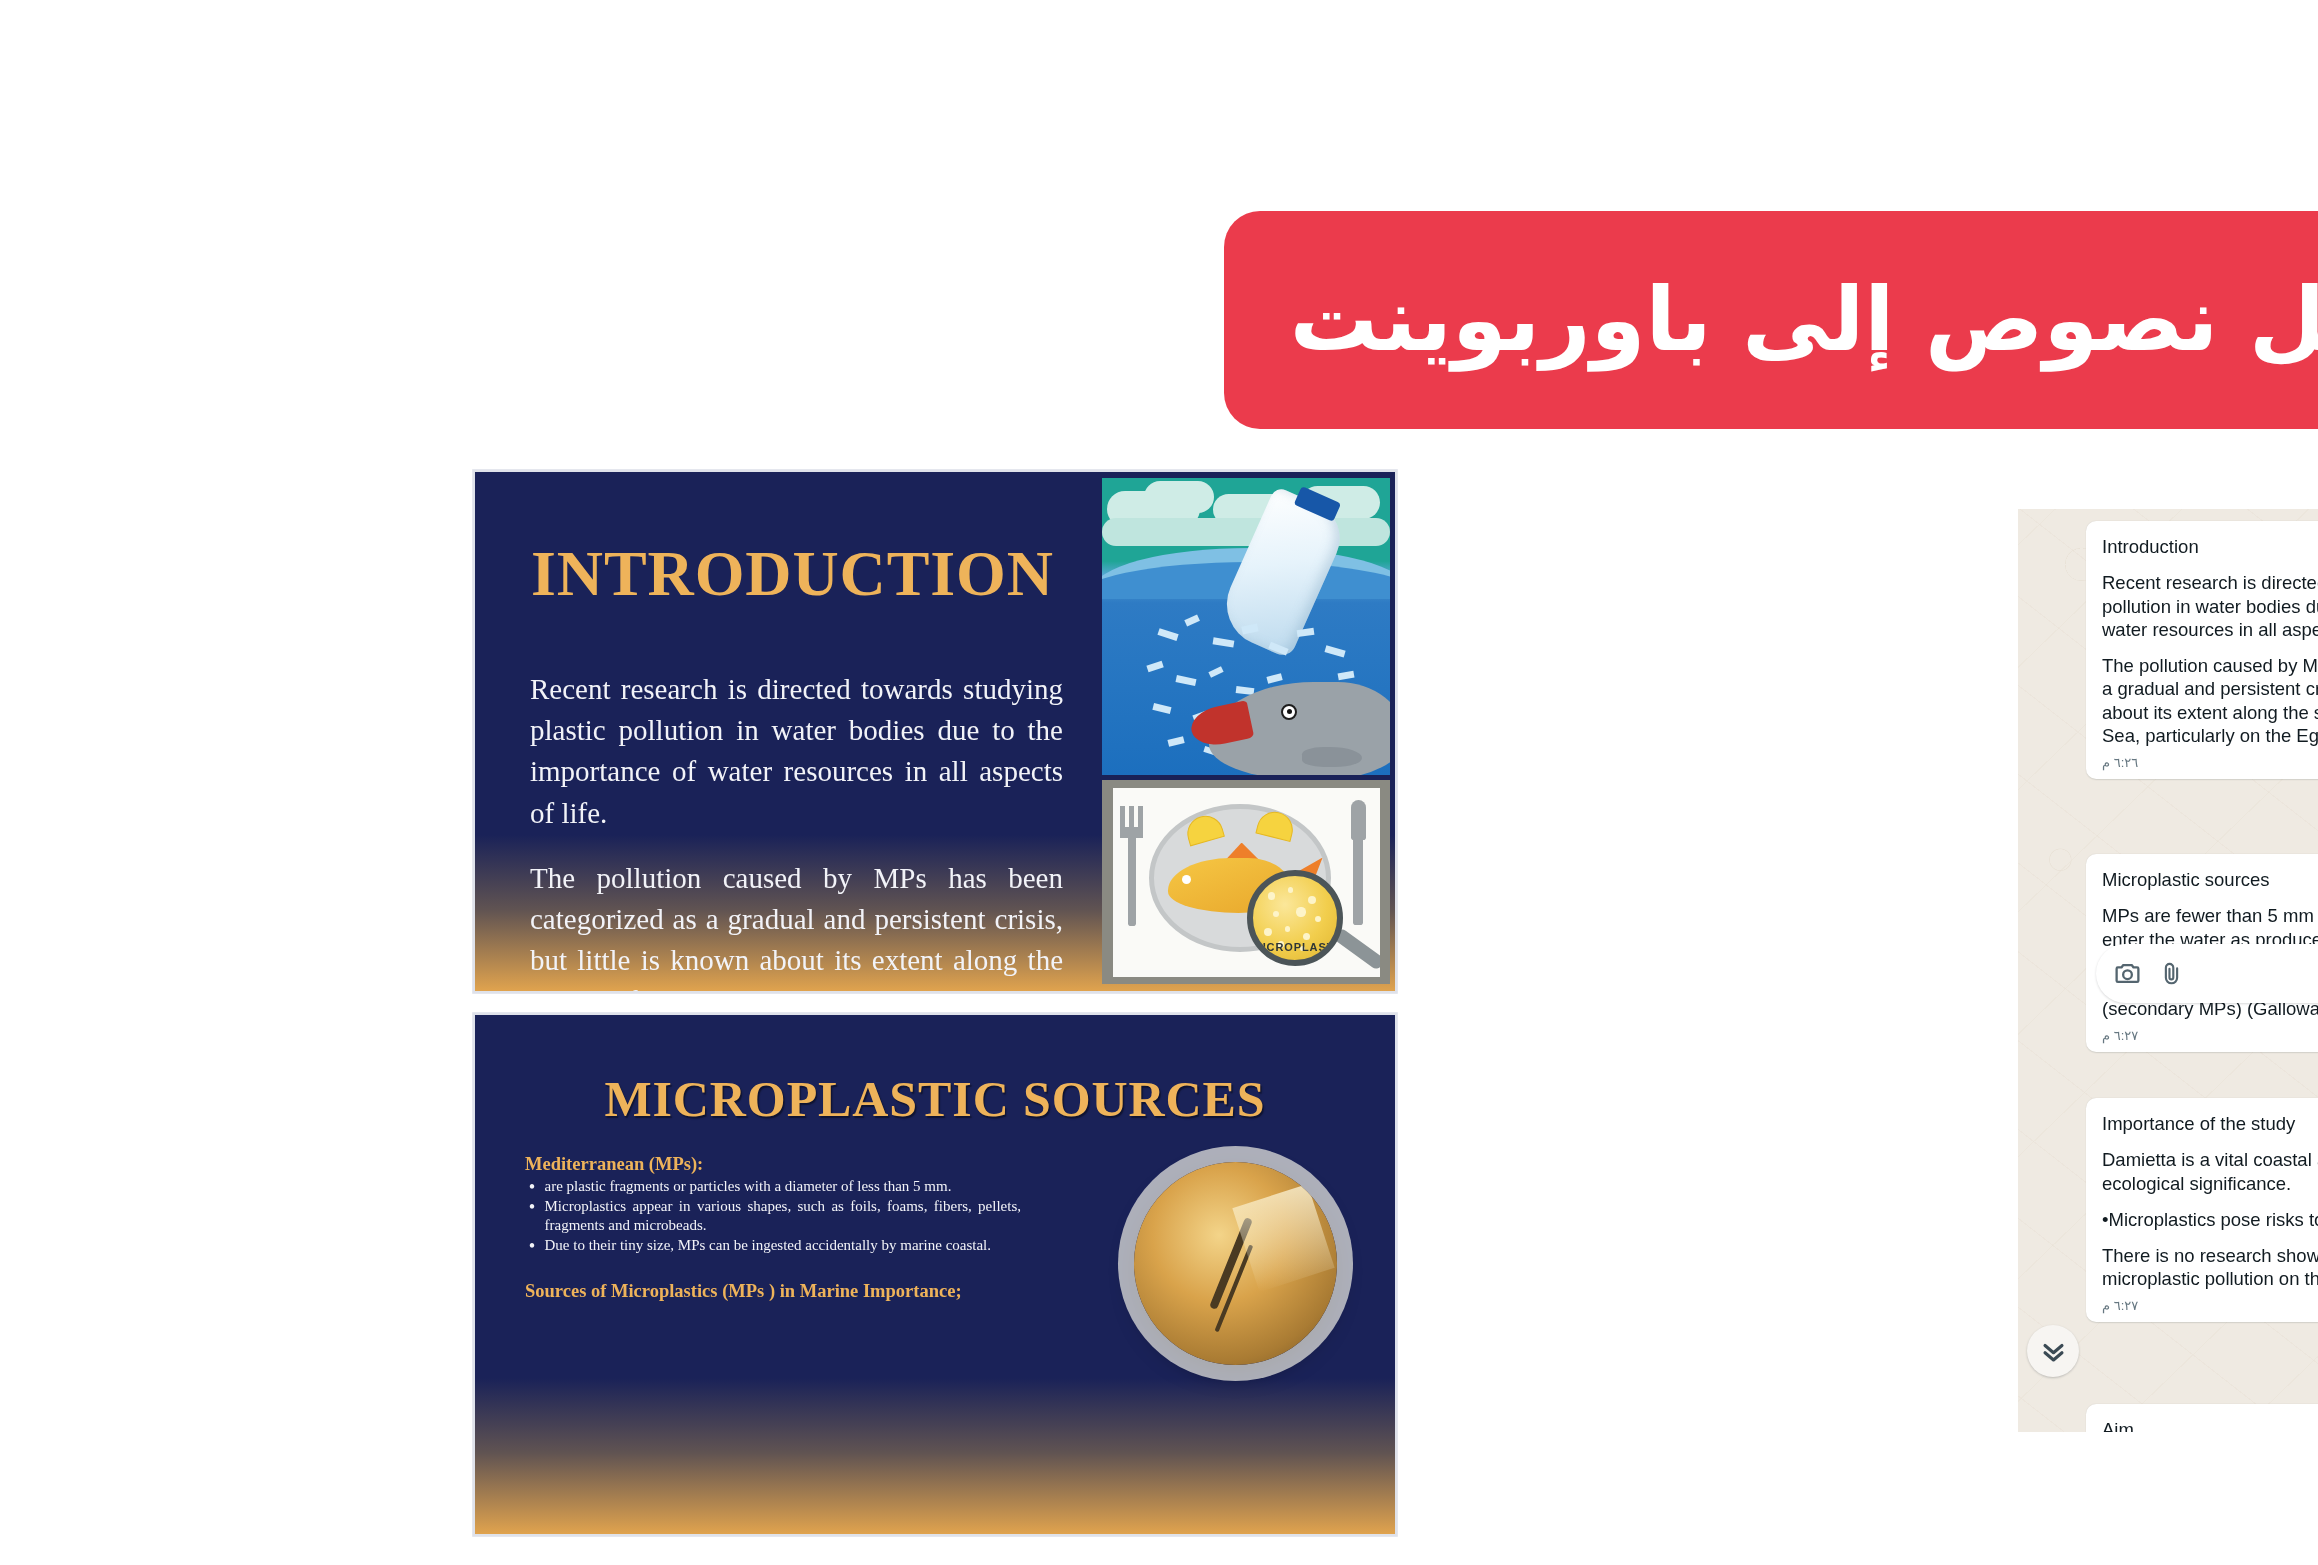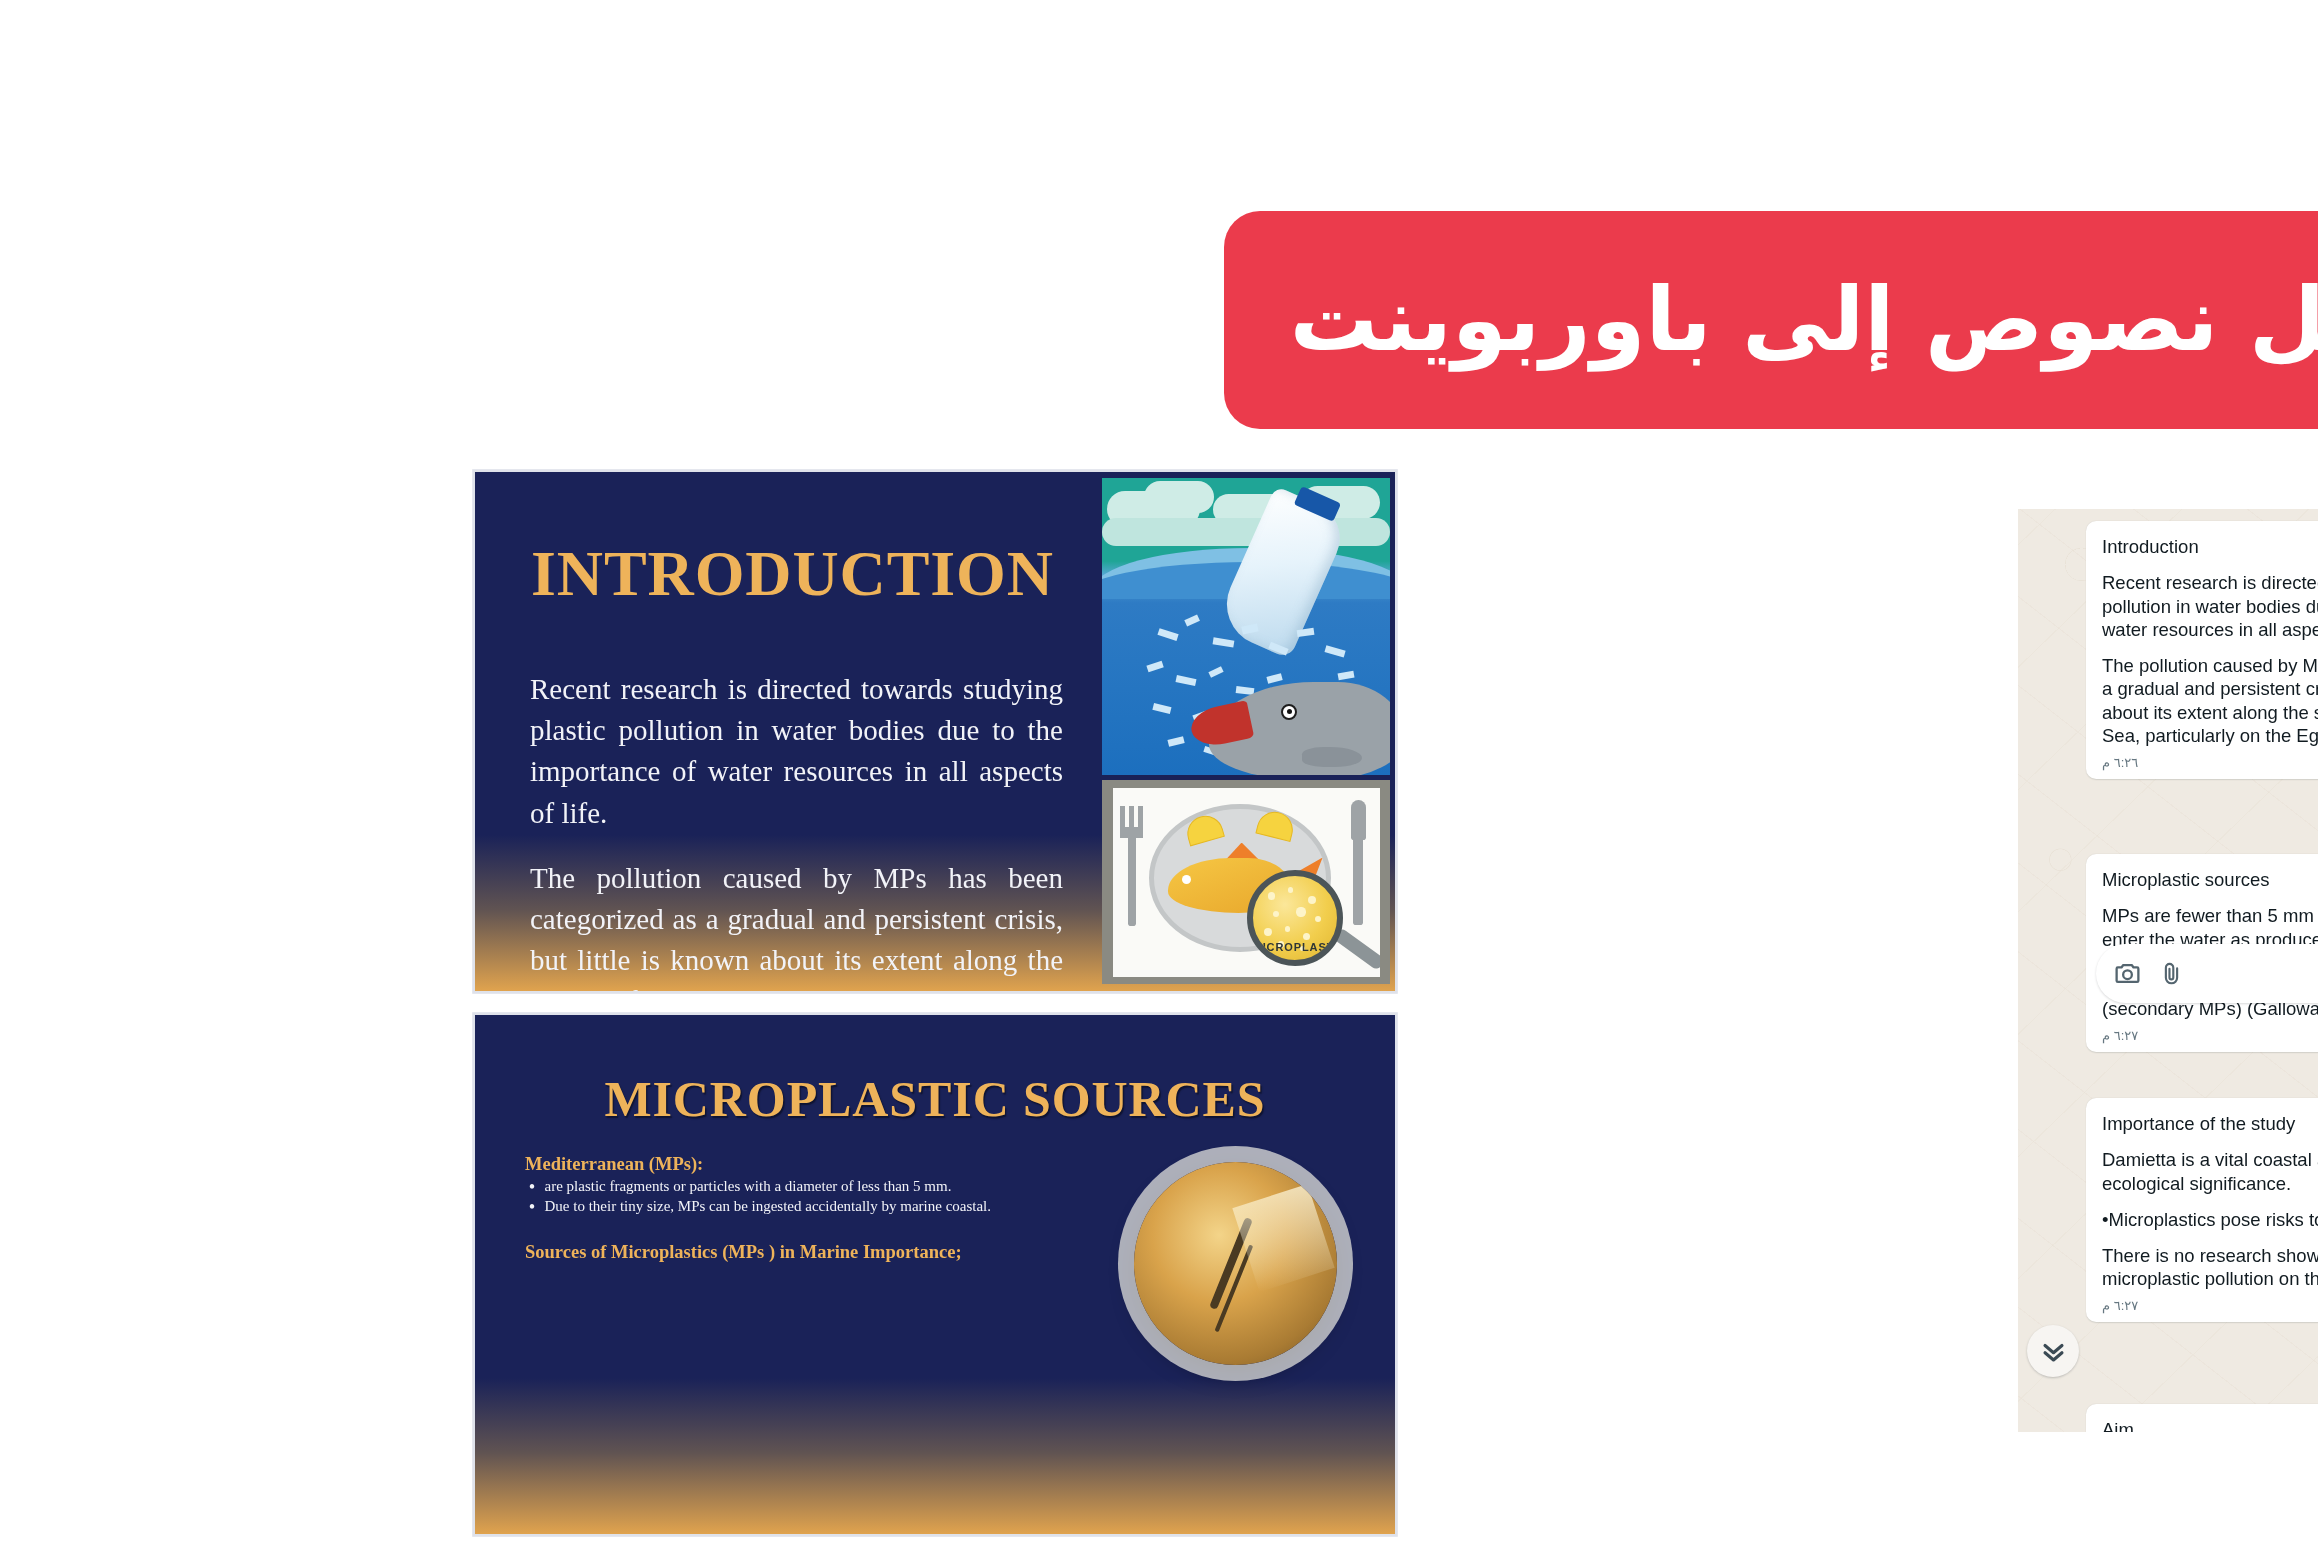--- a/index.html
+++ b/index.html
@@ -393,20 +393,21 @@
     </div>
 
     <div class="slide" id="slide-sources">
       <div class="slide-inner">
         <div class="s2-title">MICROPLASTIC SOURCES</div>
 
         <div class="s2-body">
           <div class="s2-head">Mediterranean (MPs):</div>
           <ul class="s2-list">
             <li>are plastic fragments or particles with a diameter of less than 5 mm.</li>
+            <li>Microplastics appear in various shapes, such as foils, foams, fibers, pellets, fragments and microbeads.</li>
             <li>Due to their tiny size, MPs can be ingested accidentally by marine coastal.</li>
           </ul>
           <div class="s2-gap"></div>
           <div class="s2-head">Sources of Microplastics (MPs ) in Marine Importance;</div>
           <ul class="s2-list">
           </ul>
         </div>
 
         <div class="s2-photo"></div>
       </div>

